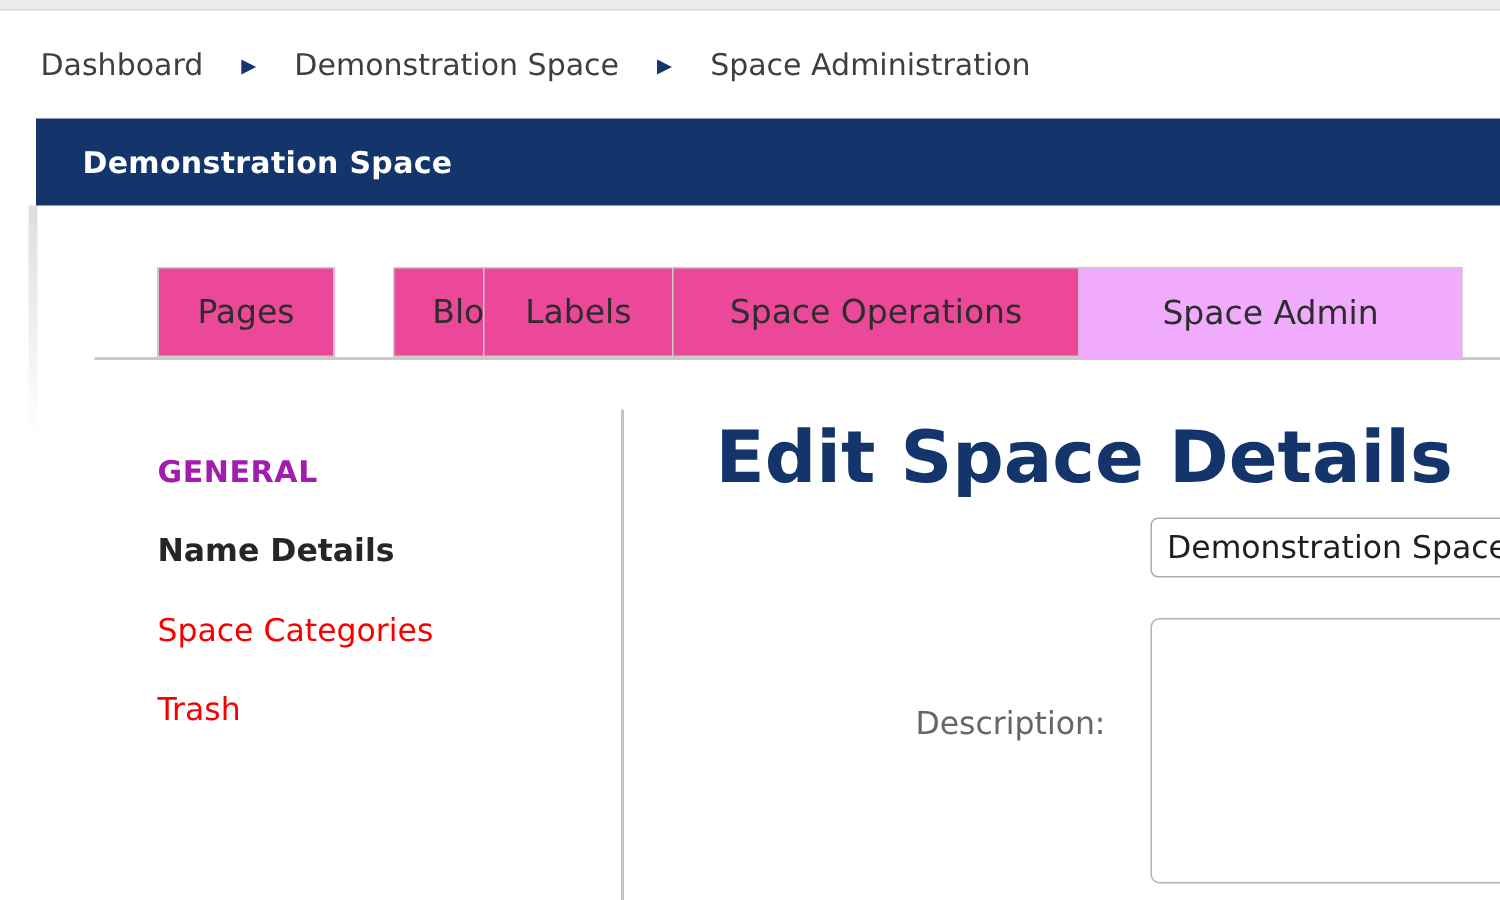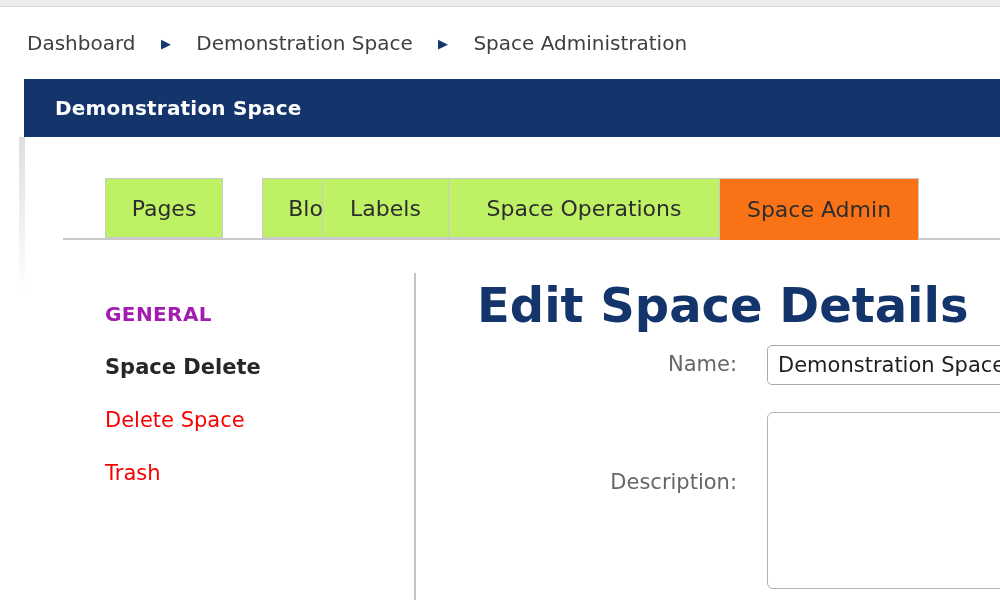--- a/index.html
+++ b/index.html
@@ -68,38 +68,38 @@
     position: absolute;
     left: 63px; top: 238px;
     width: 937px; height: 2px;
     background: #c9c9c9;
     z-index: 1;
   }
   .tab {
     position: absolute;
     top: 178px;
     height: 60px;
-    background: #bef264;
+    background: #ec4899;
     border: 1px solid #cbcbcb;
     display: flex;
     align-items: center;
     justify-content: center;
     font-size: 22px;
     color: #2d2d2d;
     cursor: pointer;
     z-index: 0;
   }
   .tab.t-pages  { left: 105px; width: 118px; }
   .tab.t-blog   { left: 222px; width: 101px; margin-left: 40px; }
   .tab.t-labels { left: 322px; width: 127px; }
   .tab.t-ops    { left: 448px; width: 272px; }
   .tab.active {
-    left: 719px; width: 200px;
+    left: 719px; width: 256px;
     top: 178px; height: 62px;
-    background: #f97316;
+    background: #f0abfc;
     border: 1px solid #c9c9c9;
     border-bottom: none;
     z-index: 2;
   }
 
   
   .side-divider {
     position: absolute;
     left: 414px; top: 273px;
     width: 2px; height: 327px;
@@ -205,26 +205,25 @@
   <div class="tab-baseline"></div>
   <div class="tab t-pages">Pages</div>
   <div class="tab t-blog">Blog</div>
   <div class="tab t-labels">Labels</div>
   <div class="tab t-ops">Space Operations</div>
   <div class="tab active">Space Admin</div>
 
   <div class="side-divider"></div>
   <ul class="sidebar">
     <li class="row section-heading">GENERAL</li>
-    <li class="row current">Space Delete</li>
-    <li class="row redlink">Delete Space</li>
+    <li class="row current">Name Details</li>
+    <li class="row redlink">Space Categories</li>
     <li class="row redlink">Trash</li>
   </ul>
 
   <h1 class="page-title">Edit Space Details</h1>
 
-  <label class="form-label lbl-name">Name:</label>
   <input class="name-input" type="text" value="Demonstration Space" style="">
 
   <label class="form-label lbl-desc">Description:</label>
   <textarea class="desc-textarea" value="" style=""></textarea>
 
 </div>
 
 </body></html>

